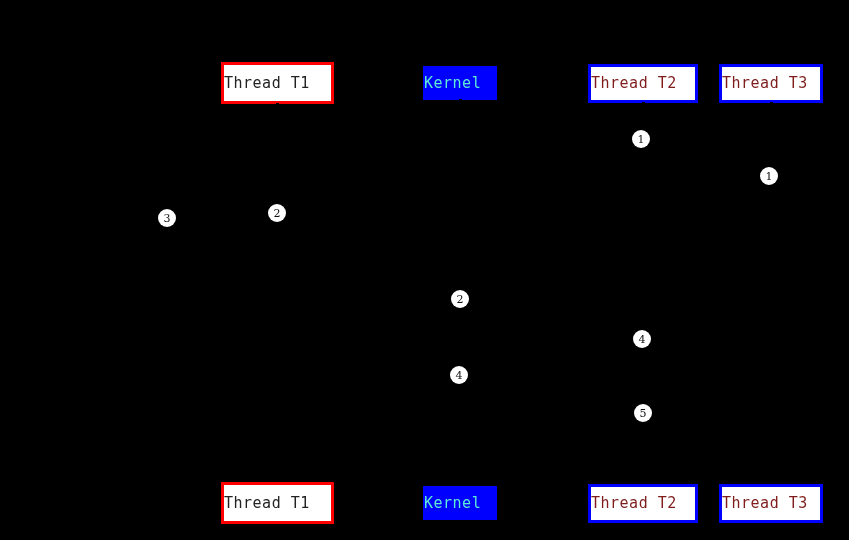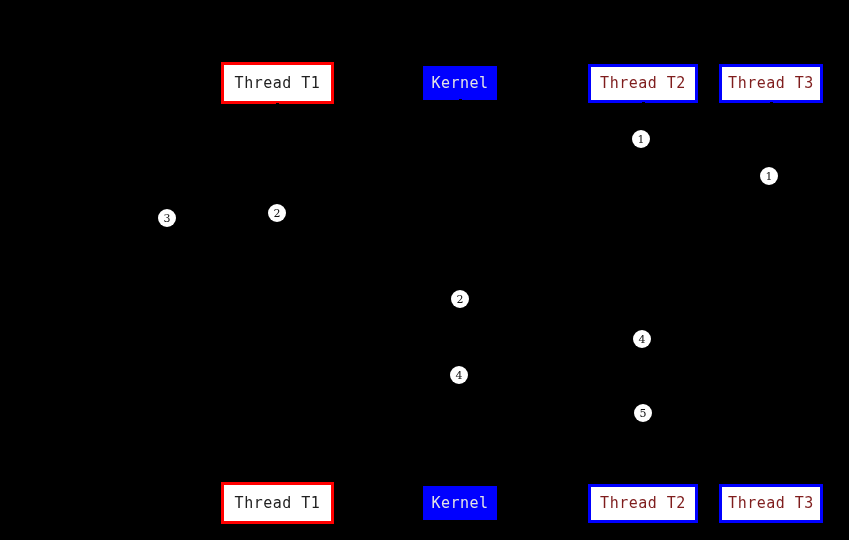--- a/index.html
+++ b/index.html
@@ -16,41 +16,41 @@
     overflow: hidden;
     font-family: "DejaVu Sans Mono", "Liberation Mono", monospace;
   }
 
   
   .participant {
     position: absolute;
     box-sizing: border-box;
     display: flex;
     align-items: center;
-    justify-content: center;
+    justify-content: flex-start;
     white-space: nowrap;
     font-family: "DejaVu Sans Mono", "Liberation Mono", monospace;
     font-size: 15px;
     letter-spacing: 0.5px;
     line-height: 1;
   }
   .participant.red-outline {
     background: #ffffff;
     border: 3px solid #ff0000;
     color: #222222;
   }
   .participant.blue-outline {
     background: #ffffff;
     border: 3px solid #0000ff;
     color: #7f1d1d;
   }
   .participant.blue-fill {
     background: #0000ff;
     border: 1px solid #0000ff;
-    color: #e5e5e5;
+    color: #5eead4;
   }
 
   
   .lifeline {
     position: absolute;
     width: 1px;
     background: #000000;
   }
   .lifeline-stub {
     position: absolute;

